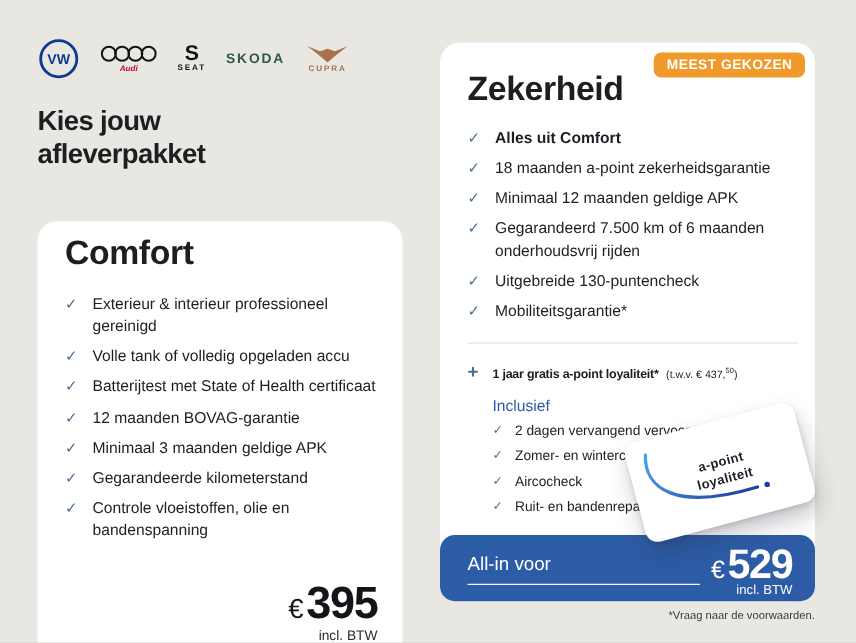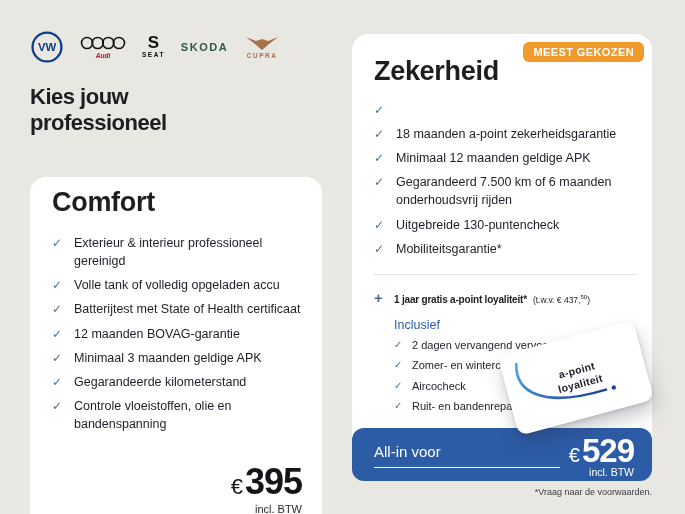--- a/index.html
+++ b/index.html
@@ -111,21 +111,21 @@
     <div class="logo">
       <svg width="36" height="15" viewBox="0 0 36 15">
         <path d="M18,14 L11,8 L2,1 L12,5 L18,3 L24,5 L34,1 L25,8 Z" fill="#a9714c"></path>
       </svg>
       <span class="cupra-label">CUPRA</span>
     </div>
   </header>
 
   <h1 class="heading">
     <span style="display:block">Kies jouw</span>
-    <span style="display:block">professioneel</span>
+    <span style="display:block">afleverpakket</span>
   </h1>
 
   <section class="card comfort">
     <h2 class="card-title">Comfort</h2>
     <ul class="checklist">
         <li>
           <span class="chk">✓</span>
           <span class="itxt">Exterieur &amp; interieur professioneel gereinigd</span>
         </li>
         <li>
@@ -161,20 +161,21 @@
       <div class="price-vat">incl. BTW</div>
     </div>
   </section>
 
   <section class="card zekerheid">
     <div class="badge">MEEST GEKOZEN</div>
     <h2 class="card-title">Zekerheid</h2>
     <ul class="checklist">
         <li>
           <span class="chk">✓</span>
+          <span class="itxt bold">Alles uit Comfort</span>
         </li>
         <li>
           <span class="chk">✓</span>
           <span class="itxt">18 maanden a-point zekerheidsgarantie</span>
         </li>
         <li>
           <span class="chk">✓</span>
           <span class="itxt">Minimaal 12 maanden geldige APK</span>
         </li>
         <li>

